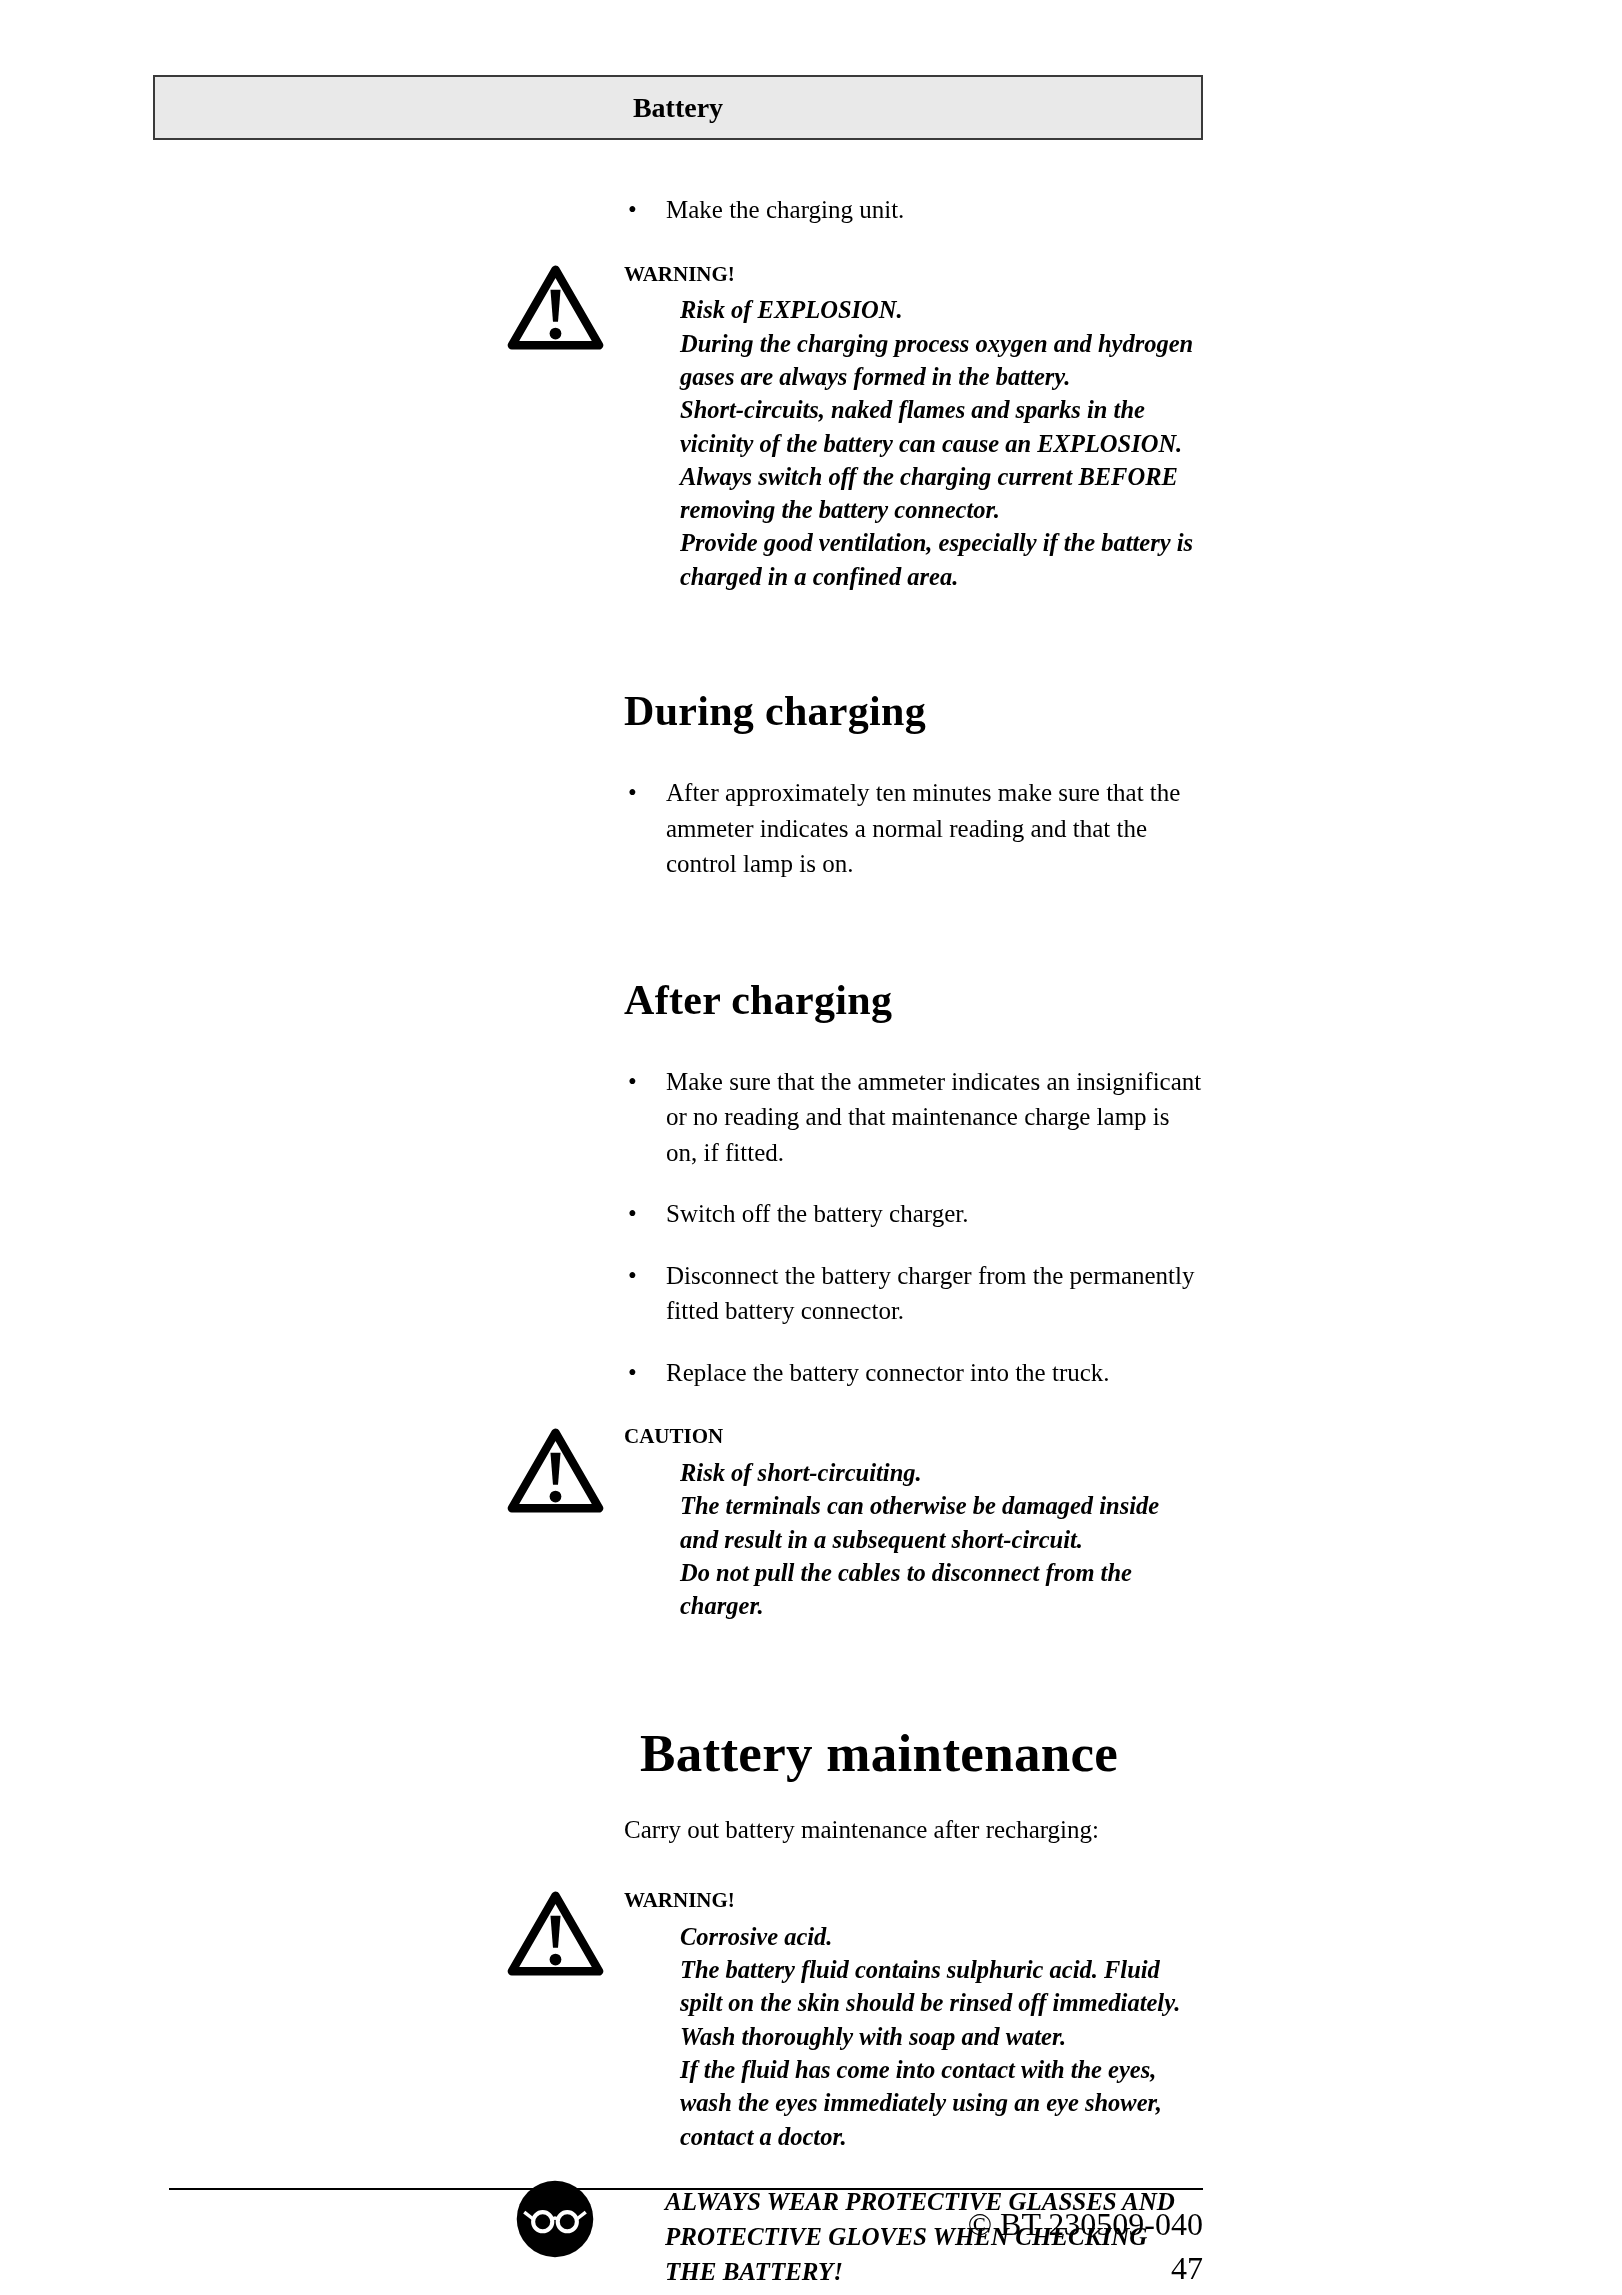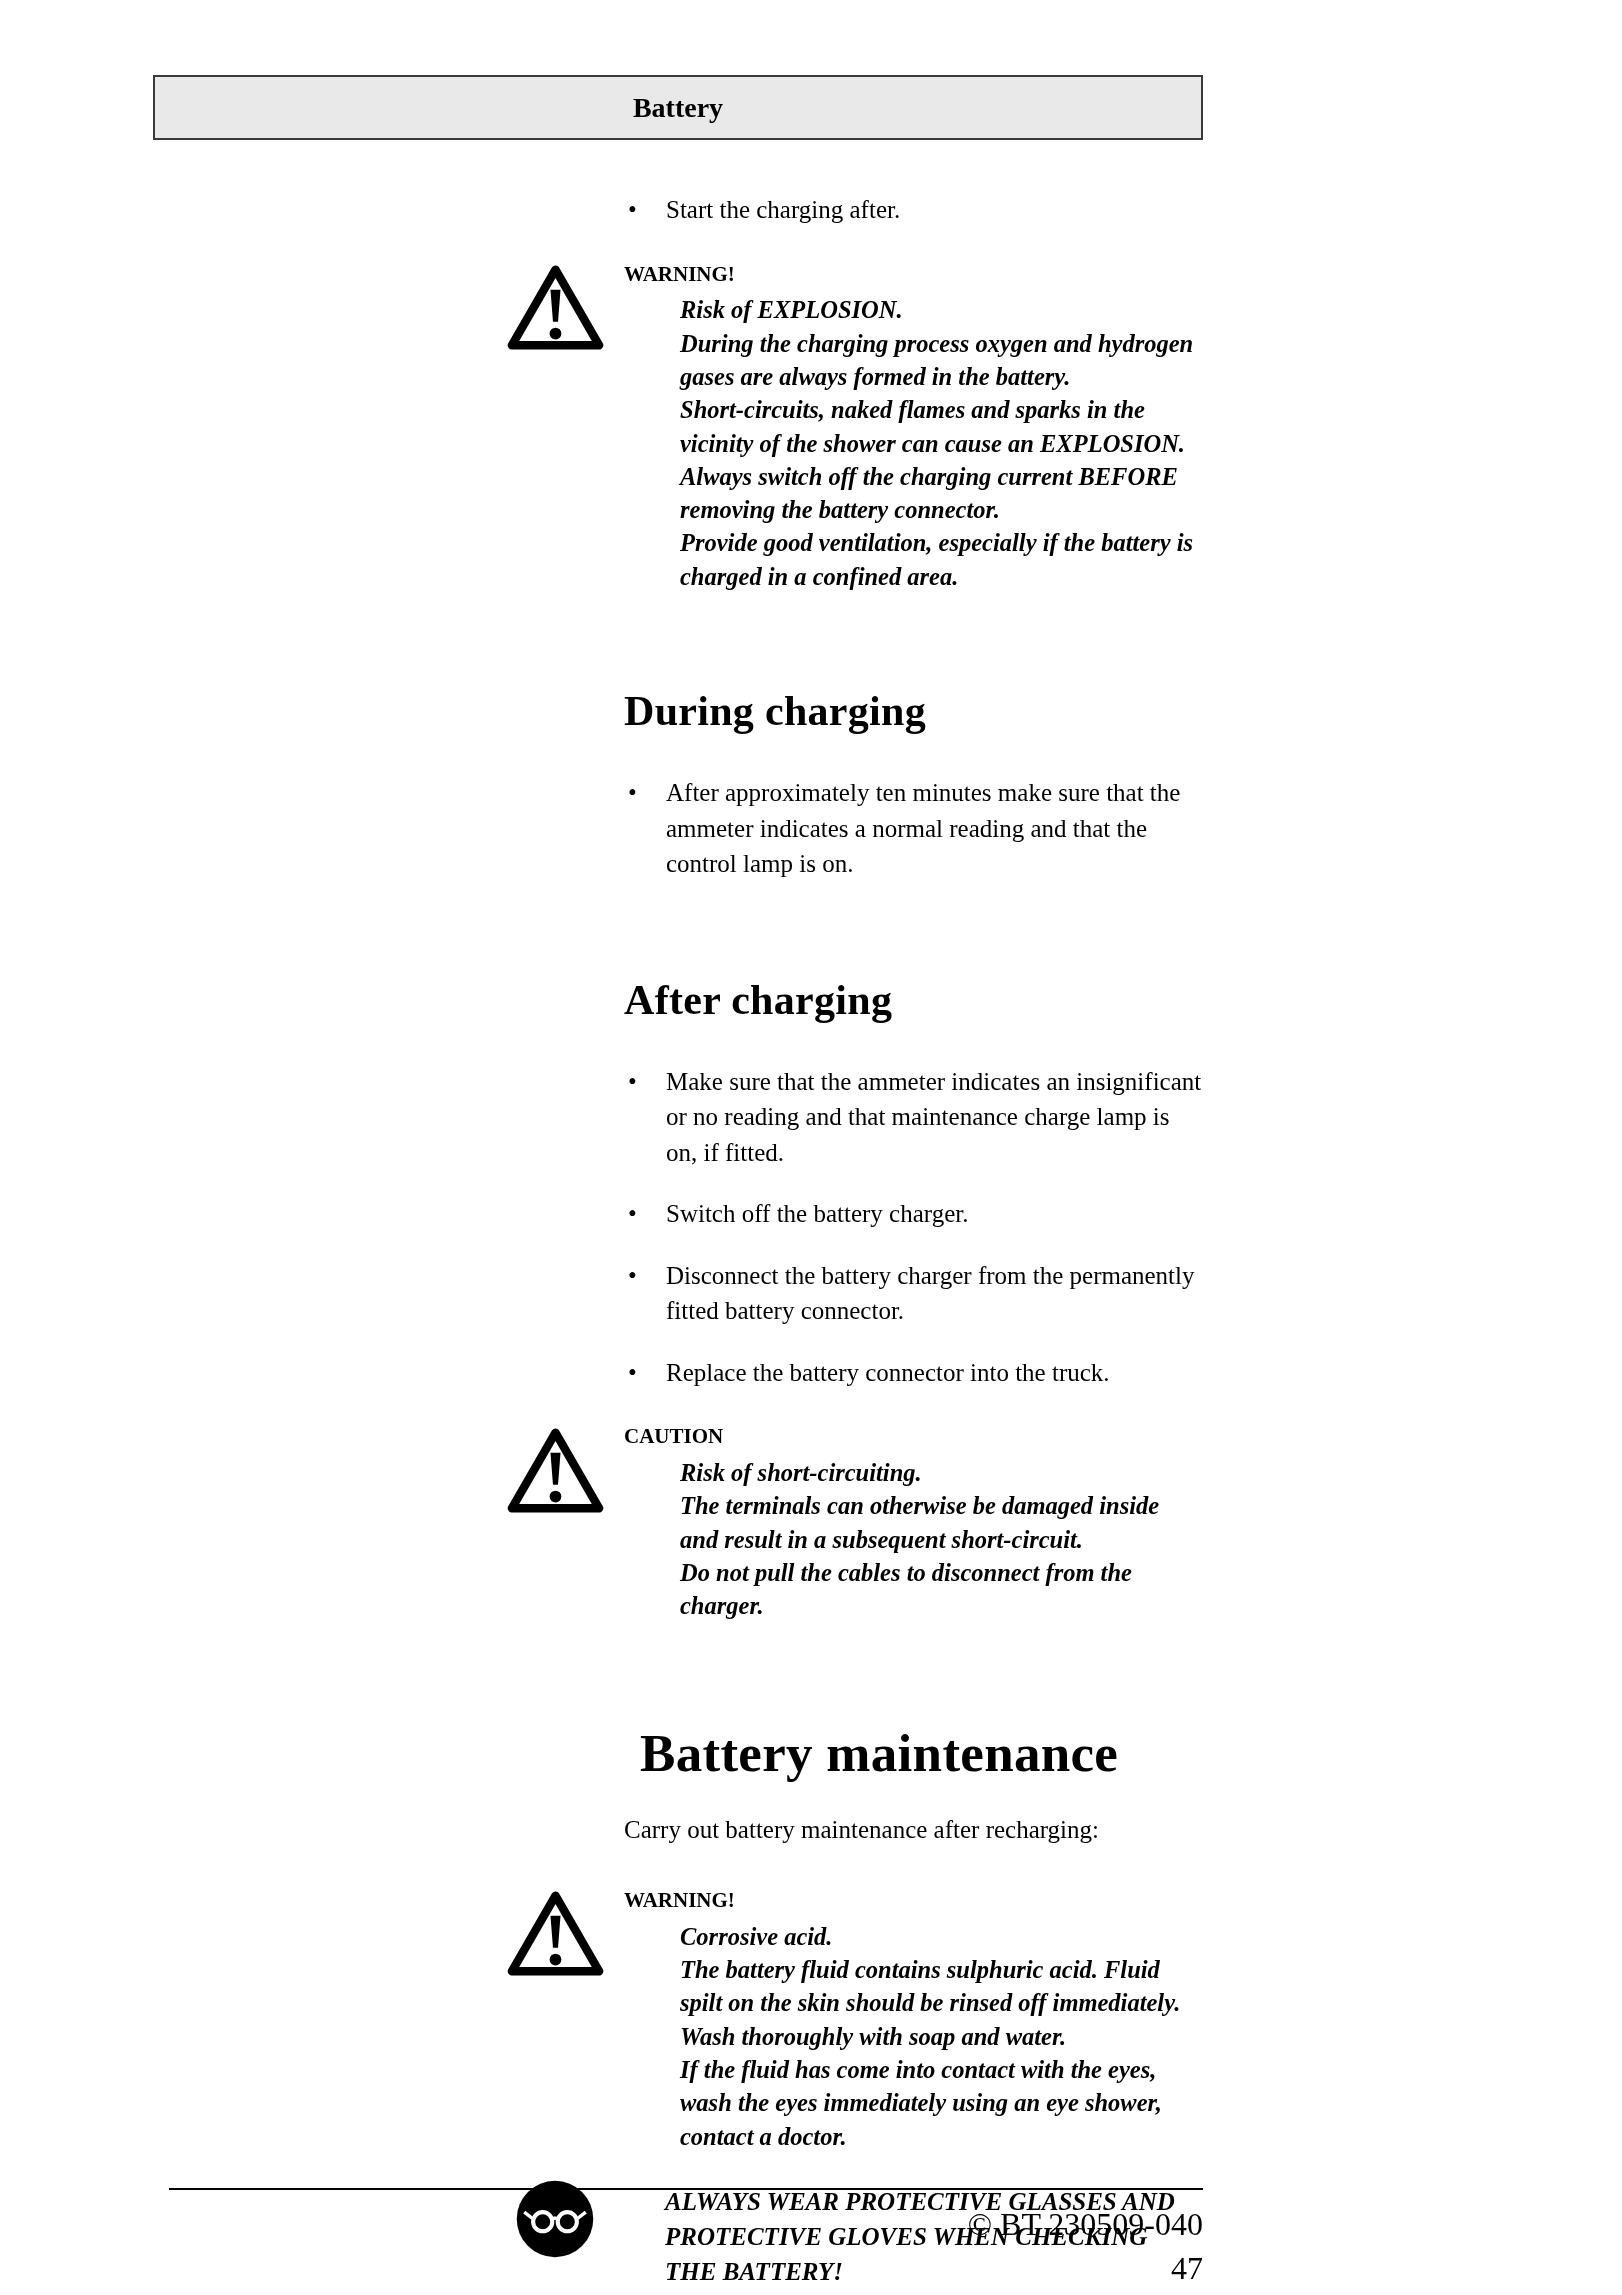--- a/index.html
+++ b/index.html
@@ -110,36 +110,36 @@
 
 <div class="page">
 
   <div class="header-box">
     <span>Battery</span>
   </div>
 
   <div class="content">
 
     <ul class="bullets">
-      <li><span>Start the charging after.</span></li>
+      <li><span>Make the charging unit.</span></li>
     </ul>
 
     <div class="icon-block">
       <span class="side-icon">
         <svg viewBox="0 0 120 106" width="101" height="89" aria-hidden="true">
           <path d="M60 8 L112 98 L8 98 Z" fill="#ffffff" stroke="#000000" stroke-width="10" stroke-linejoin="round"></path>
           <path d="M54 32 L66 32 L63 70 L57 70 Z" fill="#000000"></path>
           <circle cx="60" cy="84" r="7" fill="#000000"></circle>
         </svg>
       </span>
       <div class="warn-label">WARNING!</div>
       <div class="warn-lines">
         <p>Risk of EXPLOSION.</p>
         <p>During the charging process oxygen and hydrogen gases are always formed in the battery.</p>
-        <p>Short-circuits, naked flames and sparks in the vicinity of the shower can cause an EXPLOSION.</p>
+        <p>Short-circuits, naked flames and sparks in the vicinity of the battery can cause an EXPLOSION.</p>
         <p>Always switch off the charging current BEFORE removing the battery connector.</p>
         <p>Provide good ventilation, especially if the battery is charged in a confined area.</p>
       </div>
     </div>
 
     <h2 class="section-title">During charging</h2>
     <ul class="bullets">
       <li><span>After approximately ten minutes make sure that the ammeter indicates a normal reading and that the control lamp is on.</span></li>
     </ul>
 

